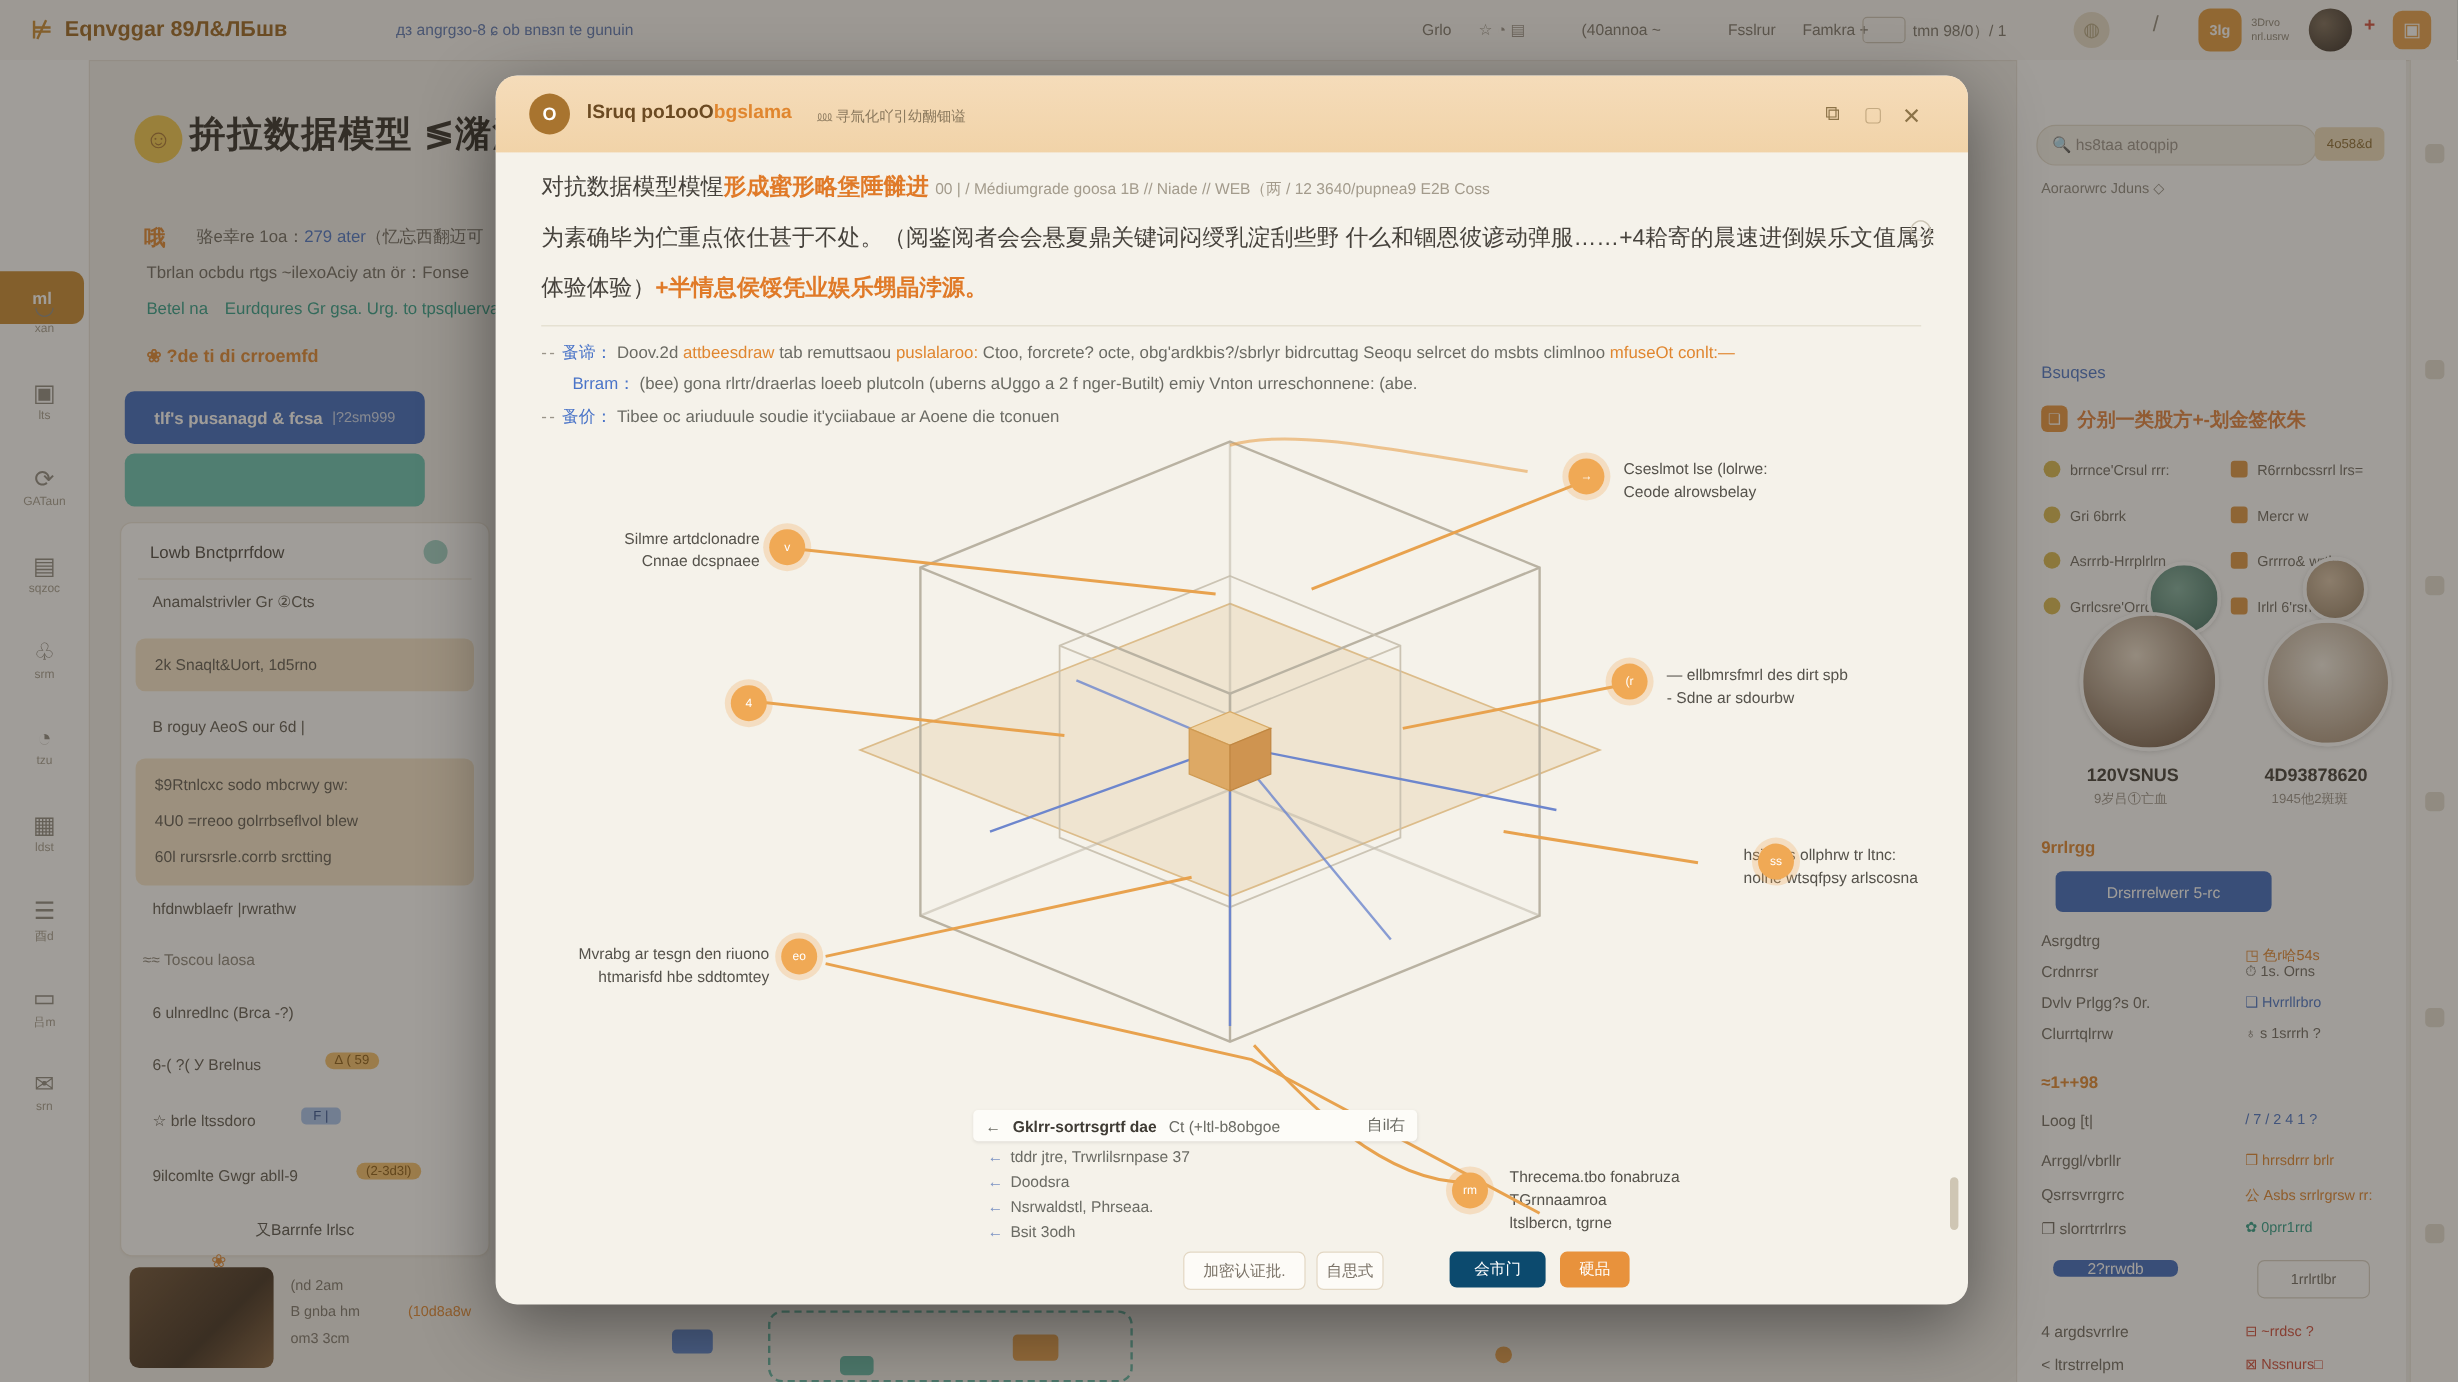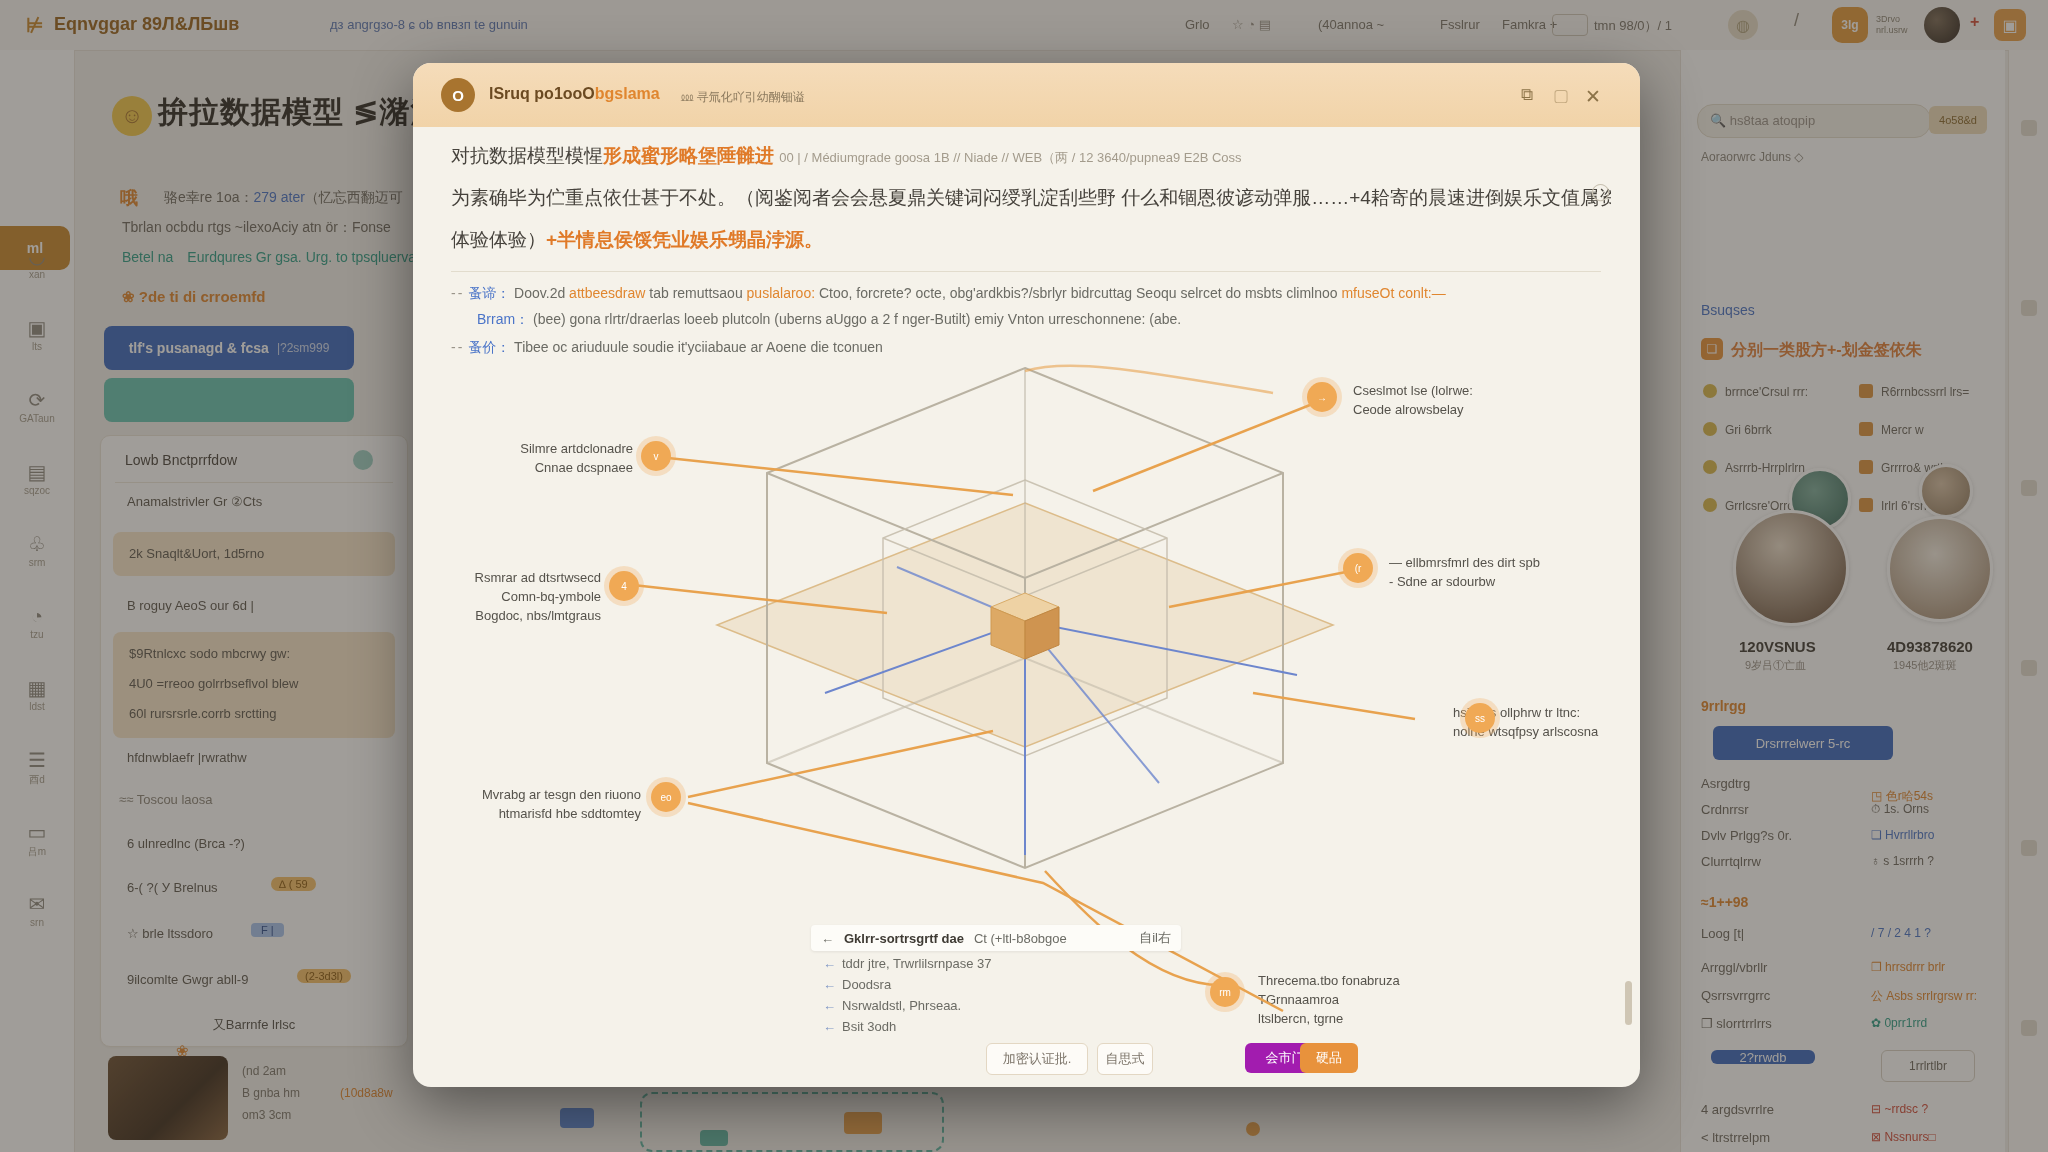--- a/index.html
+++ b/index.html
@@ -78,21 +78,21 @@
   .dash{color:#9a958a;letter-spacing:2px;}
   .dlabel{font-size:13px;color:#55524b;line-height:19px;}
   .dbadge{width:30px;height:30px;border-radius:50%;background:#f0a955;color:#fff;font-size:10px;
     display:flex;align-items:center;justify-content:center;box-shadow:0 0 0 5px rgba(240,169,85,.28);z-index:3;}
   .blist{font-size:13px;color:#6b6b64;}
   .blist .arr{color:#7d94c4;margin-right:6px;}
   .hlrow{background:#fdfcf8;border-radius:4px;box-shadow:0 1px 3px rgba(0,0,0,.08);
     display:flex;align-items:center;gap:10px;padding:0 10px;}
   .fbtn{border-radius:6px;font-size:13px;display:flex;align-items:center;justify-content:center;}
   .fbtn.w{background:#fdfbf7;border:1px solid #e3d7c3;color:#7c7469;}
-  .fbtn.o1{background:#a21caf;color:#fff;margin-left:37px;}
+  .fbtn.o1{background:#0c4a6e;color:#fff;}
   .fbtn.o2{background:#e8923c;color:#fff;}
   .thumbimg{border-radius:8px;background:linear-gradient(135deg,#6b4f33,#3d2c1d 60%,#84603c);}
   .node{border-radius:4px;}
 </style>
 </head>
 <body>
 
 <div class="screen">
 
   <div class="abs topbar">
@@ -360,25 +360,20 @@
         <path d="M572,8 C620,-6 700,10 820,30" opacity=".6"></path>
       </g>
     </svg>
 
     <div class="abs dlabel" style="left:48px;top:376px;width:172px;text-align:right;">
       <div>Silmre artdclonadre</div>
         <div>Cnnae dcspnaee</div>
     </div>
     <div class="abs dbadge" style="left:228px;top:378px;">v</div>
 
-    <div class="abs dlabel" style="left:20px;top:505px;width:168px;text-align:right;">
-      <div>Rsmrar ad dtsrtwsecd</div>
-        <div>Comn-bq-ymbole</div>
-        <div>Bogdoc, nbs/lmtgraus</div>
-    </div>
     <div class="abs dbadge" style="left:196px;top:508px;">4</div>
 
     <div class="abs dlabel" style="left:28px;top:722px;width:200px;text-align:right;">
       <div>Mvrabg ar tesgn den riuono</div>
         <div>htmarisfd hbe sddtomtey</div>
     </div>
     <div class="abs dbadge" style="left:238px;top:719px;">eo</div>
 
     <div class="abs dbadge" style="left:894px;top:319px;">→</div>
     <div class="abs dlabel nw" style="left:940px;top:318px;">

